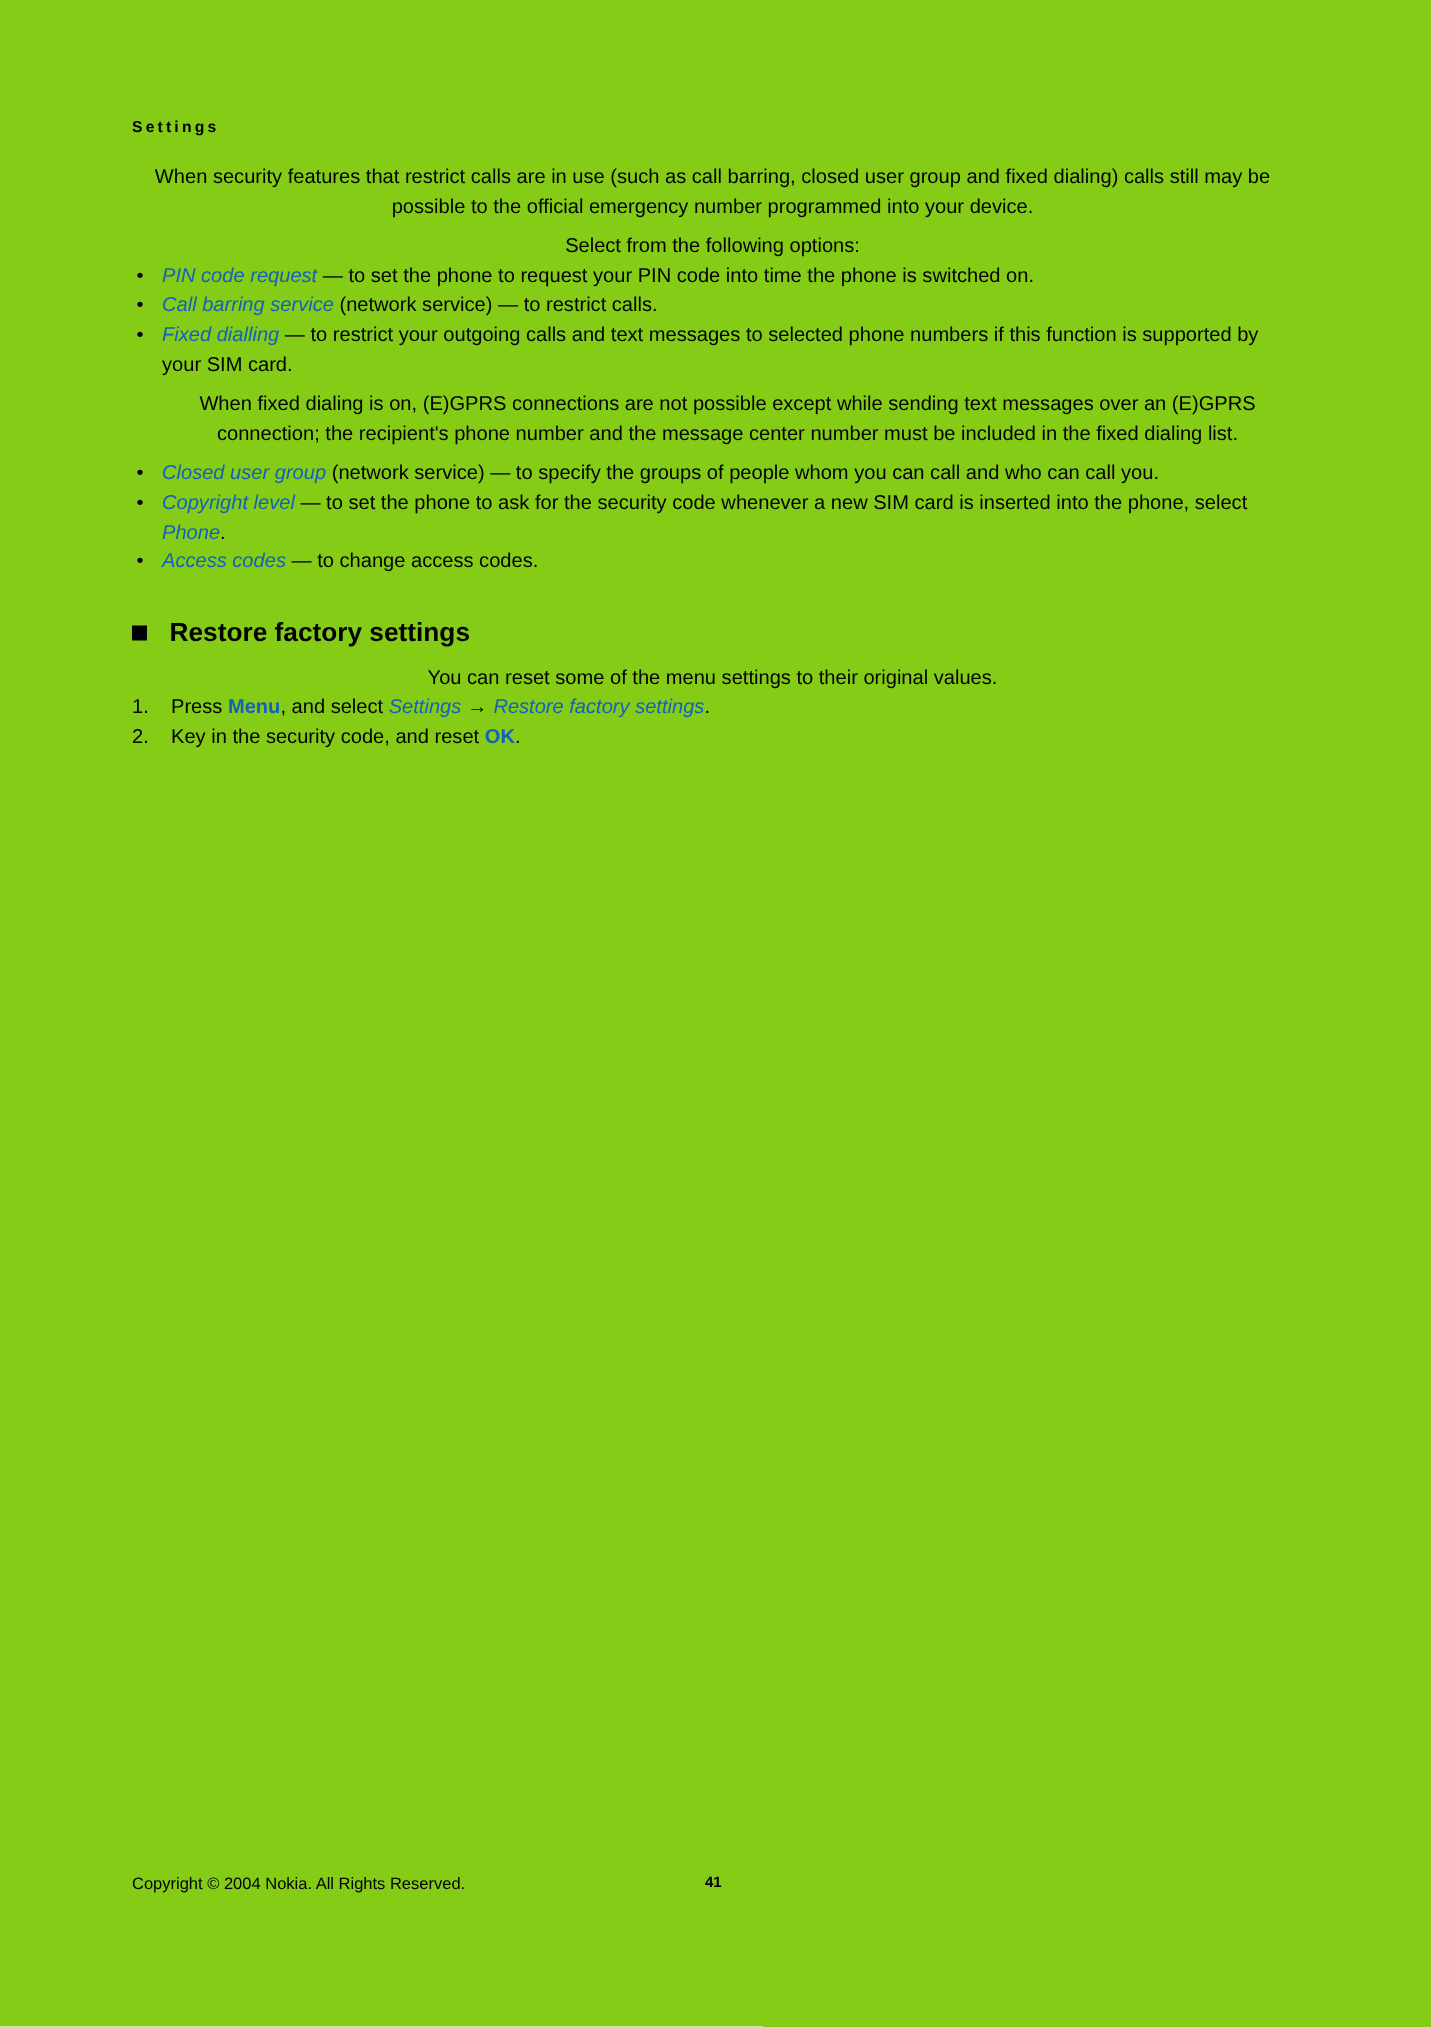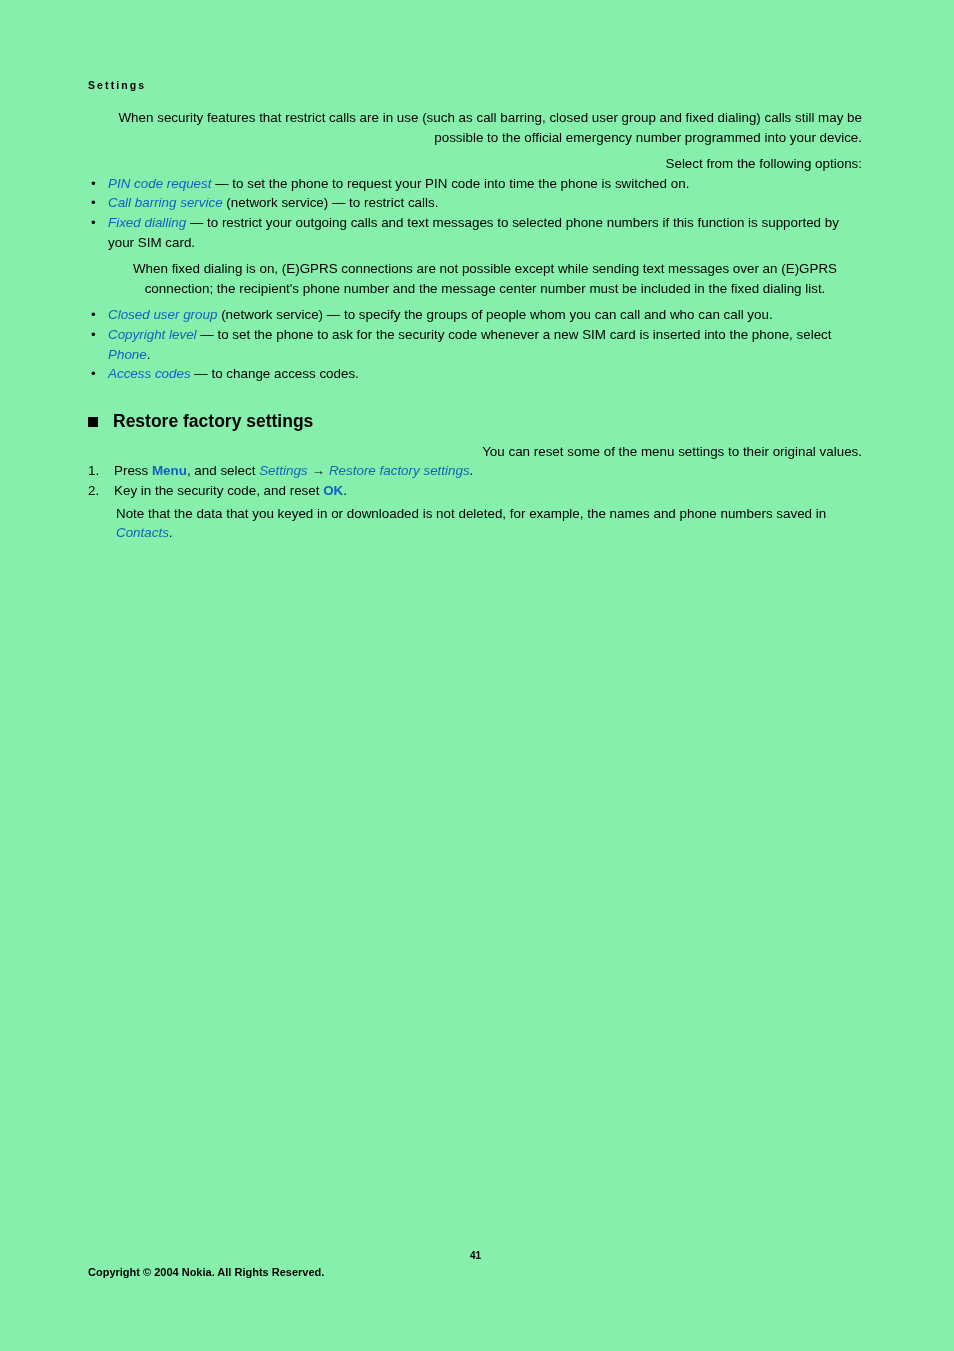--- a/index.html
+++ b/index.html
@@ -8,21 +8,21 @@
     background: #ffffff;
   }
   body {
     font-family: "Liberation Sans", sans-serif;
     color: #000000;
   }
   #page {
     position: relative;
     width: 954px;
     height: 1351px;
-    background: #86efac;
+    background: #84cc16;
     overflow: hidden;
   }
   .content {
     position: absolute;
     left: 88px;
     top: 78px;
     width: 774px;
   }
 
   
@@ -34,21 +34,21 @@
     margin: 0 0 16px 0;
     line-height: 14px;
   }
 
   
   p.body {
     font-size: 13.4px;
     line-height: 19.6px;
     margin: 0 0 7px 0;
     color: #000;
-    text-align: right;
+    text-align: center;
   }
   p.body.tight { margin-bottom: 0px; }
 
   .it   { font-style: italic; color: #1560bd; }
   .bd   { font-weight: bold;  color: #1560bd; }
   .arrow{ font-style: normal; color: #000; padding: 0 4px; }
 
   
   ul.bullets {
     list-style: none;
@@ -131,23 +131,22 @@
     left: 88px;
     top: 1248px;
     width: 774px;
     height: 16px;
     font-size: 11px;
     line-height: 16px;
   }
   .footer .copy {
     position: absolute;
     left: 0;
-    top: 16px;
+    top: 0;
     white-space: nowrap;
-    font-weight: bold;
   }
   .footer .pageno {
     position: absolute;
     left: 382px;
     top: 0;
     font-weight: bold;
     font-size: 10px;
   }
 </style>
 </head>
@@ -212,21 +211,20 @@
       <li>
         <span class="num">1.</span><span>Press </span><span class="bd">Menu</span><span>, and select </span><span class="it">Settings</span><span class="arrow">→</span><span class="it">Restore factory settings</span><span>.</span>
       </li>
 
       <li>
         <span class="num">2.</span><span>Key in the security code, and reset </span><span class="bd">OK</span><span>.</span>
       </li>
 
     </ol>
 
-    <p class="step-note"><span>Note that the data that you keyed in or downloaded is not deleted, for example, the names and phone numbers saved in </span><span class="it">Contacts</span><span>.</span></p>
 
   </div>
 
   <div class="footer">
     <span class="copy">Copyright © 2004 Nokia. All Rights Reserved.</span>
     <span class="pageno">41</span>
   </div>
 
 </div>
 

